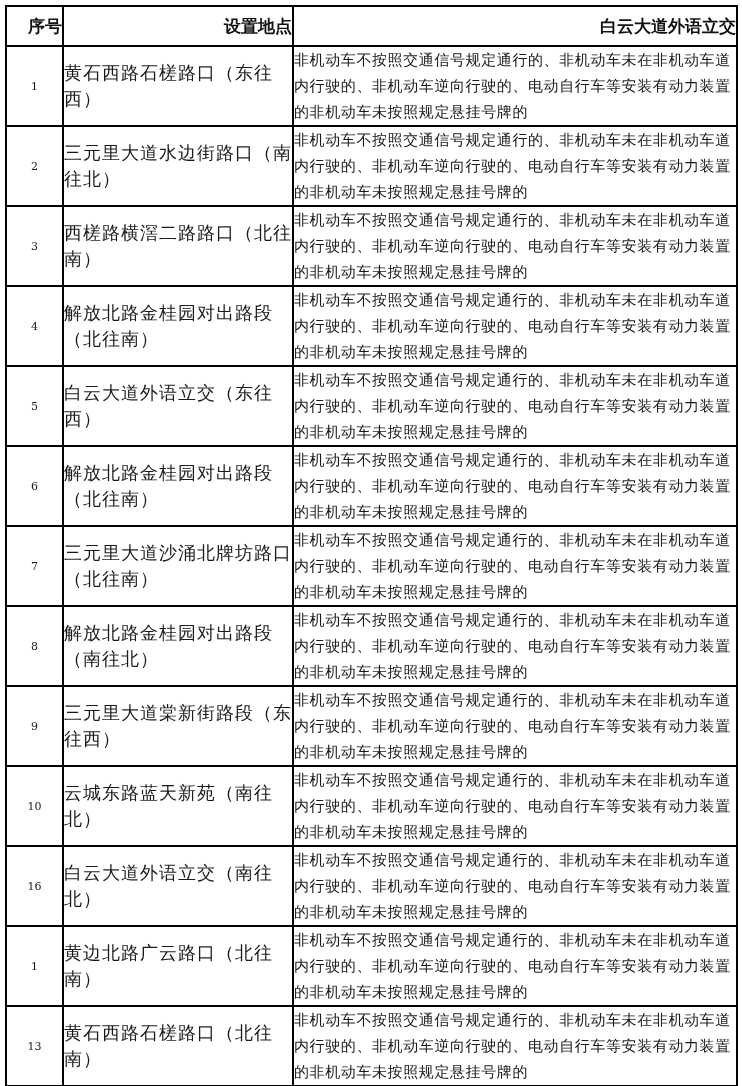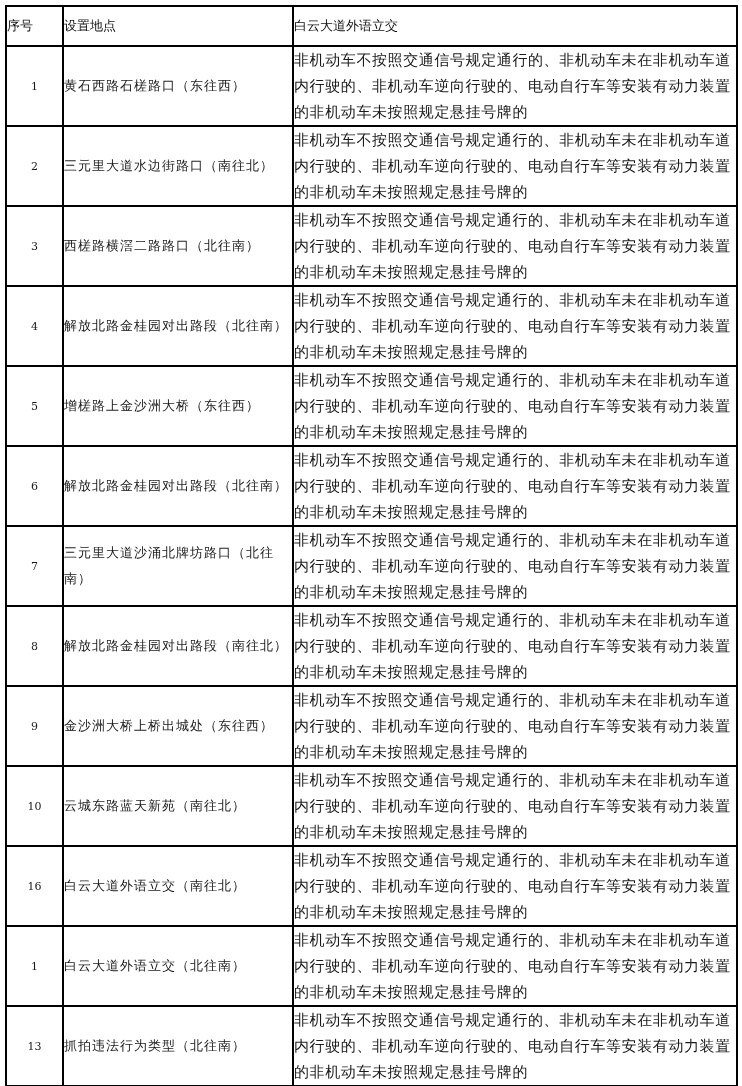--- a/index.html
+++ b/index.html
@@ -10,26 +10,26 @@
     width: 731px; border-collapse: collapse;
     table-layout: fixed;
   }
   table.main td, table.main th {
     border: 2px solid #000;
     padding: 0;
   }
   th {
     height: 38px;
     font-family: "DejaVu Sans", "Liberation Sans", sans-serif;
-    font-weight: normal; font-size: 13px; color: #111;
-    text-align: left; vertical-align: middle;
+    font-weight: bold; font-size: 17px; color: #111;
+    text-align: right; vertical-align: middle;
   }
   td { height: 76px; vertical-align: middle; }
   td.num { text-align: center; font-size: 11px; }
-  td.loc { padding-left: 10px; padding-right: 4px; font-size: 13px; line-height: 26px; letter-spacing: 1px; }
+  td.loc { padding-left: 10px; padding-right: 4px; font-size: 18px; line-height: 26px; letter-spacing: 1px; }
   td.type { padding-left: 6px; padding-right: 4px; font-size: 15px; line-height: 26px; letter-spacing: 0.6px; }
   col.c1 { width: 57px; }
   col.c2 { width: 230px; }
   col.c3 { width: 444px; }
 </style>
 </head>
 <body>
 
 <table class="main">
   <colgroup>
@@ -60,57 +60,57 @@
         <td class="loc">西槎路横滘二路路口（北往南）</td>
         <td class="type">非机动车不按照交通信号规定通行的、非机动车未在非机动车道内行驶的、非机动车逆向行驶的、电动自行车等安装有动力装置的非机动车未按照规定悬挂号牌的</td>
       </tr>
       <tr>
         <td class="num">4</td>
         <td class="loc">解放北路金桂园对出路段（北往南）</td>
         <td class="type">非机动车不按照交通信号规定通行的、非机动车未在非机动车道内行驶的、非机动车逆向行驶的、电动自行车等安装有动力装置的非机动车未按照规定悬挂号牌的</td>
       </tr>
       <tr>
         <td class="num">5</td>
-        <td class="loc">增槎路上金沙洲大桥（东往西）</td>
+        <td class="loc">白云大道外语立交（东往西）</td>
         <td class="type">非机动车不按照交通信号规定通行的、非机动车未在非机动车道内行驶的、非机动车逆向行驶的、电动自行车等安装有动力装置的非机动车未按照规定悬挂号牌的</td>
       </tr>
       <tr>
         <td class="num">6</td>
         <td class="loc">解放北路金桂园对出路段（北往南）</td>
         <td class="type">非机动车不按照交通信号规定通行的、非机动车未在非机动车道内行驶的、非机动车逆向行驶的、电动自行车等安装有动力装置的非机动车未按照规定悬挂号牌的</td>
       </tr>
       <tr>
         <td class="num">7</td>
         <td class="loc">三元里大道沙涌北牌坊路口（北往南）</td>
         <td class="type">非机动车不按照交通信号规定通行的、非机动车未在非机动车道内行驶的、非机动车逆向行驶的、电动自行车等安装有动力装置的非机动车未按照规定悬挂号牌的</td>
       </tr>
       <tr>
         <td class="num">8</td>
         <td class="loc">解放北路金桂园对出路段（南往北）</td>
         <td class="type">非机动车不按照交通信号规定通行的、非机动车未在非机动车道内行驶的、非机动车逆向行驶的、电动自行车等安装有动力装置的非机动车未按照规定悬挂号牌的</td>
       </tr>
       <tr>
         <td class="num">9</td>
-        <td class="loc">金沙洲大桥上桥出城处（东往西）</td>
+        <td class="loc">三元里大道棠新街路段（东往西）</td>
         <td class="type">非机动车不按照交通信号规定通行的、非机动车未在非机动车道内行驶的、非机动车逆向行驶的、电动自行车等安装有动力装置的非机动车未按照规定悬挂号牌的</td>
       </tr>
       <tr>
         <td class="num">10</td>
         <td class="loc">云城东路蓝天新苑（南往北）</td>
         <td class="type">非机动车不按照交通信号规定通行的、非机动车未在非机动车道内行驶的、非机动车逆向行驶的、电动自行车等安装有动力装置的非机动车未按照规定悬挂号牌的</td>
       </tr>
       <tr>
         <td class="num">16</td>
         <td class="loc">白云大道外语立交（南往北）</td>
         <td class="type">非机动车不按照交通信号规定通行的、非机动车未在非机动车道内行驶的、非机动车逆向行驶的、电动自行车等安装有动力装置的非机动车未按照规定悬挂号牌的</td>
       </tr>
       <tr>
         <td class="num">1</td>
-        <td class="loc">白云大道外语立交（北往南）</td>
+        <td class="loc">黄边北路广云路口（北往南）</td>
         <td class="type">非机动车不按照交通信号规定通行的、非机动车未在非机动车道内行驶的、非机动车逆向行驶的、电动自行车等安装有动力装置的非机动车未按照规定悬挂号牌的</td>
       </tr>
       <tr>
         <td class="num">13</td>
-        <td class="loc">抓拍违法行为类型（北往南）</td>
+        <td class="loc">黄石西路石槎路口（北往南）</td>
         <td class="type">非机动车不按照交通信号规定通行的、非机动车未在非机动车道内行驶的、非机动车逆向行驶的、电动自行车等安装有动力装置的非机动车未按照规定悬挂号牌的</td>
       </tr>
     </tbody>
 </table>
 
 </body></html>

